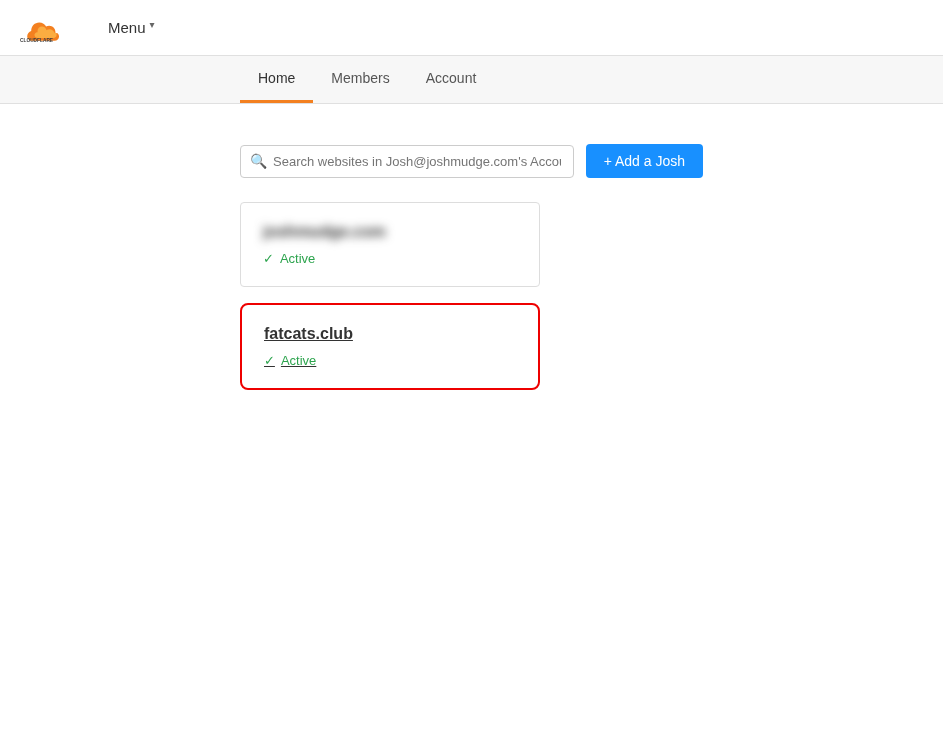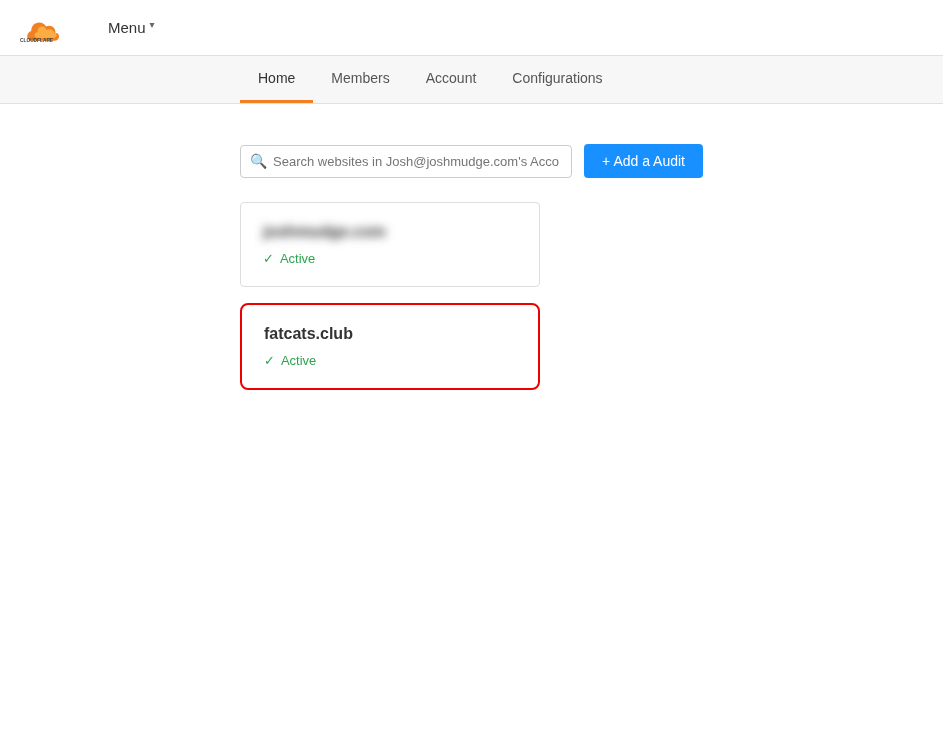--- a/index.html
+++ b/index.html
@@ -165,44 +165,43 @@
   <button class="menu-btn">
     <span>Menu</span>
     <span class="chevron">▾</span>
   </button>
 </div>
 
 <div class="secondary-nav">
   <a class="nav-tab active">Home</a>
   <a class="nav-tab">Members</a>
   <a class="nav-tab">Account</a>
-  <a class="nav-tab">Configurations</a>
 </div>
 
 <div class="main-content">
 
   <div class="search-row">
     <div class="search-wrapper">
       <span class="search-icon-wrap">🔍</span>
       <input class="search-input" type="text" placeholder="Search websites in Josh@joshmudge.com's Account..." style="">
     </div>
-    <button class="add-site-btn">+ Add a Audit</button>
+    <button class="add-site-btn">+ Add a Josh</button>
   </div>
 
   <div class="sites-grid">
 
     <div class="site-card">
       <div class="site-name blurred">joshmudge.com</div>
       <div class="site-status">
         <span class="check-icon">✓</span>
         <span>Active</span>
       </div>
     </div>
 
-    <div style="position:relative; display:inline-block;">
+    <div style="position:relative; display:inline-block;text-decoration:underline;">
       <div class="site-card highlighted">
         <div class="site-name">fatcats.club</div>
         <div class="site-status">
           <span class="check-icon">✓</span>
           <span>Active</span>
         </div>
       </div>
     </div>
 
   </div>

